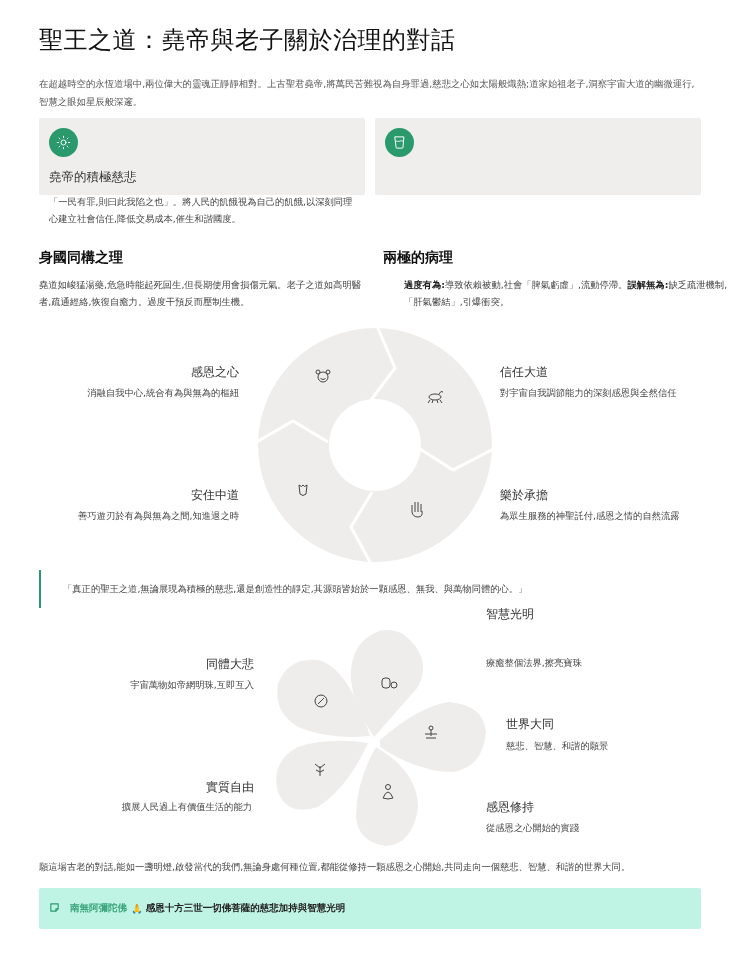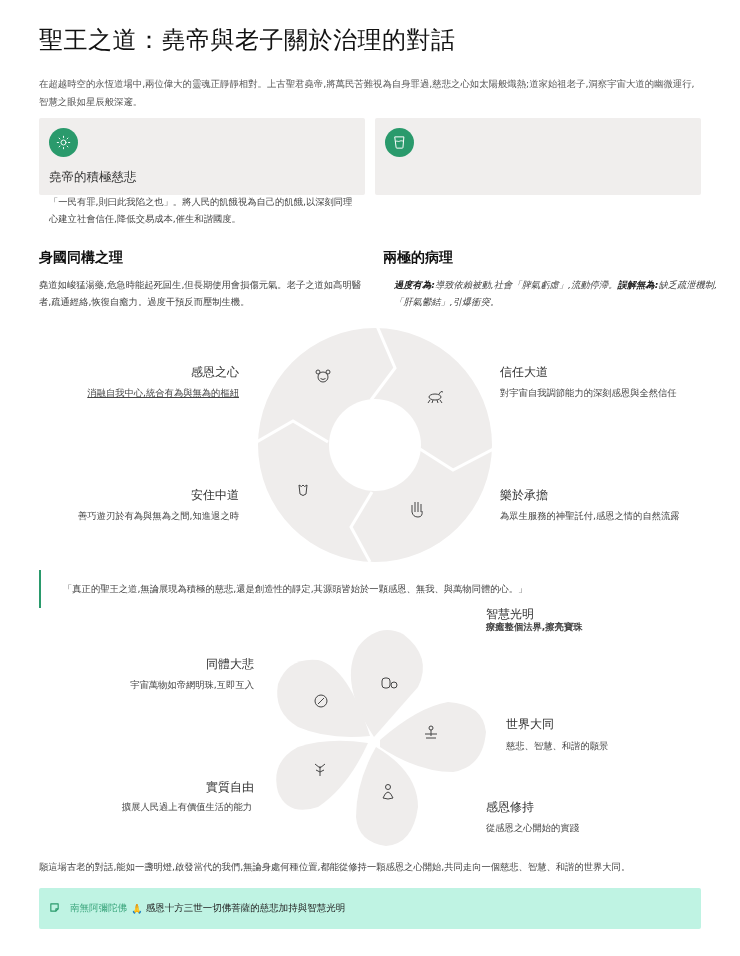--- a/index.html
+++ b/index.html
@@ -19,21 +19,21 @@
   .sec-text { top: 276px; width: 325px; font-size: 9.3px; line-height: 17px; color: #444; }
   .sec-text b { color: #222; font-weight: 700; }
 
   .label-block { font-size: 12px; color: #333; white-space: nowrap; }
   .label-sub { font-size: 9.3px; color: #444; white-space: nowrap; }
   .right { text-align: center; }
 
   .quote { left: 39px; top: 570px; width: 662px; height: 38px; border-left: 2px solid #2a9a6c; padding-left: 22px; display: flex; align-items: center; font-size: 9.3px; color: #444; }
 
   .closing { left: 39px; top: 861px; font-size: 9.3px; color: #444; white-space: nowrap; }
-  .callout { left: 39px; top: 888px; width: 662px; height: 41px; background: #bff3e3; border-radius: 2px; display: flex; align-items: center; padding-left: 10px; font-size: 9.5px; }
+  .callout { left: 39px; top: 888px; width: 662px; height: 41px; background: #bff3e3; border-radius: 2px; display: flex; align-items: center; padding-left: 10px; font-size: 9.5px; font-weight: bold; }
   .callout .green { color: #3aa57c; margin-left: 10px; }
   .callout .dark { color: #222; margin-left: 3px; }
 </style>
 </head>
 <body>
 
 <h1 class="abs title">聖王之道：堯帝與老子關於治理的對話</h1>
 <p class="abs intro">在超越時空的永恆道場中,兩位偉大的靈魂正靜靜相對。上古聖君堯帝,將萬民苦難視為自身罪過,慈悲之心如太陽般熾熱;道家始祖老子,洞察宇宙大道的幽微運行,智慧之眼如星辰般深邃。</p>
 
 <div class="abs card" style="left:39px;">
@@ -53,21 +53,21 @@
       <path d="M5 3h14l-1.5 17a1 1 0 0 1-1 1h-9a1 1 0 0 1-1-1z"></path>
       <path d="M6 10c2 -1 4 1 6 0s4 -1 6 0"></path>
     </svg>
   </div>
 </div>
 
 <h2 class="abs sec-title" style="left:39px;">身國同構之理</h2>
 <p class="abs sec-text" style="left:39px;">堯道如峻猛湯藥,危急時能起死回生,但長期使用會損傷元氣。老子之道如高明醫者,疏通經絡,恢復自癒力。過度干預反而壓制生機。</p>
 
 <h2 class="abs sec-title" style="left:383px;">兩極的病理</h2>
-<p class="abs sec-text" style="left:394px;font-style:italic;"><b>過度有為:</b><span>導致依賴被動,社會「脾氣虧虛」,流動停滯。</span><b>誤解無為:</b><span>缺乏疏泄機制,「肝氣鬱結」,引爆衝突。</span></p>
+<p class="abs sec-text" style="left:404px;"><b>過度有為:</b><span>導致依賴被動,社會「脾氣虧虛」,流動停滯。</span><b>誤解無為:</b><span>缺乏疏泄機制,「肝氣鬱結」,引爆衝突。</span></p>
 
 <svg class="abs" style="left:253px;top:326px;" width="246" height="236" viewBox="0 0 246 236">
   <defs>
     <mask id="ringmask">
       <rect width="246" height="236" fill="#fff"></rect>
       <circle cx="122" cy="119" r="46" fill="#000"></circle>
 
       <polyline points="124,0 142,42 118,74" fill="none" stroke="#000" stroke-width="3"></polyline>
       <polyline points="167,123 200,144 246,120" fill="none" stroke="#000" stroke-width="3"></polyline>
       <polyline points="119,166 98,201 117,236" fill="none" stroke="#000" stroke-width="3"></polyline>
@@ -88,21 +88,21 @@
   </g>
   <g transform="translate(44,157)" fill="none" stroke="#444" stroke-width="1">
     <path d="M2 2q3 3 4 0q1 3 4 0l-1 9q-3 3-6 0z"></path>
   </g>
   <g transform="translate(156,173)" fill="none" stroke="#444" stroke-width="1">
     <path d="M3 13V6M6 13V3M9 13V3M12 13V5M3 13q1 5 6 5q5 0 4-6"></path>
   </g>
 </svg>
 
 <div class="abs label-block right" style="right:501px;top:364px;">感恩之心</div>
-<div class="abs label-sub right" style="right:501px;top:387px;text-decoration:underline;">消融自我中心,統合有為與無為的樞紐</div>
+<div class="abs label-sub right" style="right:501px;top:387px;">消融自我中心,統合有為與無為的樞紐</div>
 
 <div class="abs label-block" style="left:500px;top:364px;">信任大道</div>
 <div class="abs label-sub" style="left:500px;top:387px;">對宇宙自我調節能力的深刻感恩與全然信任</div>
 
 <div class="abs label-block right" style="right:501px;top:487px;">安住中道</div>
 <div class="abs label-sub right" style="right:501px;top:510px;">善巧遊刃於有為與無為之間,知進退之時</div>
 
 <div class="abs label-block" style="left:500px;top:487px;">樂於承擔</div>
 <div class="abs label-sub" style="left:500px;top:510px;">為眾生服務的神聖託付,感恩之情的自然流露</div>
 
@@ -136,21 +136,21 @@
   <g transform="translate(46,140)" fill="none" stroke="#444" stroke-width="1">
     <path d="M6 14V4M1 2l5 4 5-4M2 8l4 2 4-2"></path>
   </g>
   <g transform="translate(46,72)" fill="none" stroke="#444" stroke-width="1">
     <circle cx="7" cy="7" r="6"></circle>
       <path d="M4 10l6-6"></path>
   </g>
 </svg>
 
 <div class="abs label-block" style="left:486px;top:606px;">智慧光明</div>
-<div class="abs label-sub" style="left:486px;top:621px;font-weight:bold;">療癒整個法界,擦亮寶珠</div>
+<div class="abs label-sub" style="left:486px;top:657px;">療癒整個法界,擦亮寶珠</div>
 
 <div class="abs label-block" style="left:506px;top:716px;">世界大同</div>
 <div class="abs label-sub" style="left:506px;top:740px;">慈悲、智慧、和諧的願景</div>
 
 <div class="abs label-block" style="left:486px;top:799px;">感恩修持</div>
 <div class="abs label-sub" style="left:486px;top:822px;">從感恩之心開始的實踐</div>
 
 <div class="abs label-block right" style="right:486px;top:779px;">實質自由</div>
 <div class="abs label-sub right" style="right:488px;top:801px;">擴展人民過上有價值生活的能力</div>
 

